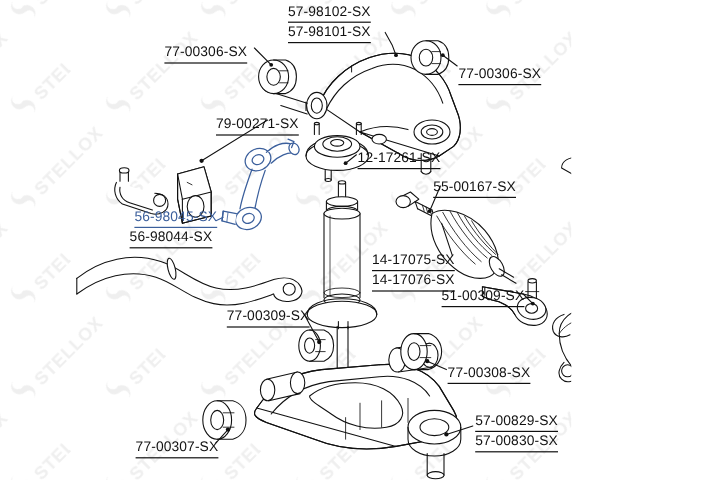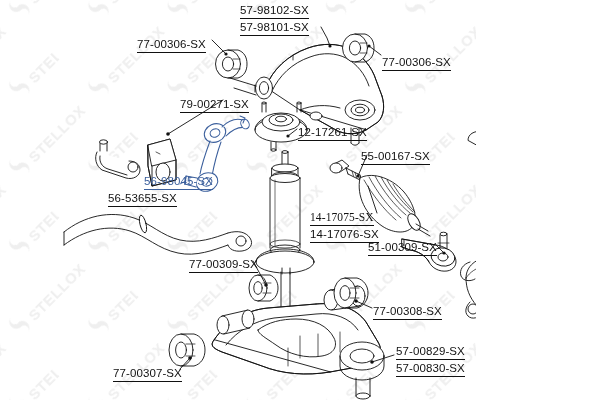--- a/index.html
+++ b/index.html
@@ -381,23 +381,23 @@
   </svg>
 
   <div id="label-layer">
       <div class="callout" style="left: 240px; top: 4px;">57-98102-SX</div>
       <div class="callout" style="left: 240px; top: 21px; text-align: center;">57-98101-SX</div>
       <div class="callout" style="left: 137px; top: 38px;">77-00306-SX</div>
       <div class="callout" style="left: 382px; top: 56px;">77-00306-SX</div>
       <div class="callout" style="left: 180px; top: 98px;">79-00271-SX</div>
       <div class="callout" style="left: 298px; top: 126px;">12-17261-SX</div>
       <div class="callout" style="left: 361px; top: 150px;">55-00167-SX</div>
-      <div class="callout hl" style="left: 112px; top: 175px; margin-left: 32px;">56-98045-SX</div>
-      <div class="callout" style="left: 108px; top: 192px;">56-53655-SX</div>
-      <div class="callout" style="left: 310px; top: 211px; font-family: Liberation Serif, serif;">14-17075-SX</div>
+      <div class="callout hl" style="left: 112px; top: 175px;">56-98045-SX</div>
+      <div class="callout" style="left: 108px; top: 192px;">56-98044-SX</div>
+      <div class="callout" style="left: 310px; top: 211px;">14-17075-SX</div>
       <div class="callout" style="left: 310px; top: 228px;">14-17076-SX</div>
       <div class="callout" style="left: 368px; top: 241px;">51-00309-SX</div>
       <div class="callout" style="left: 189px; top: 258px;">77-00309-SX</div>
       <div class="callout" style="left: 373px; top: 305px;">77-00308-SX</div>
       <div class="callout" style="left: 396px; top: 345px;">57-00829-SX</div>
       <div class="callout" style="left: 396px; top: 362px;">57-00830-SX</div>
       <div class="callout" style="left: 113px; top: 367px;">77-00307-SX</div>
     </div>
 
 </div>

